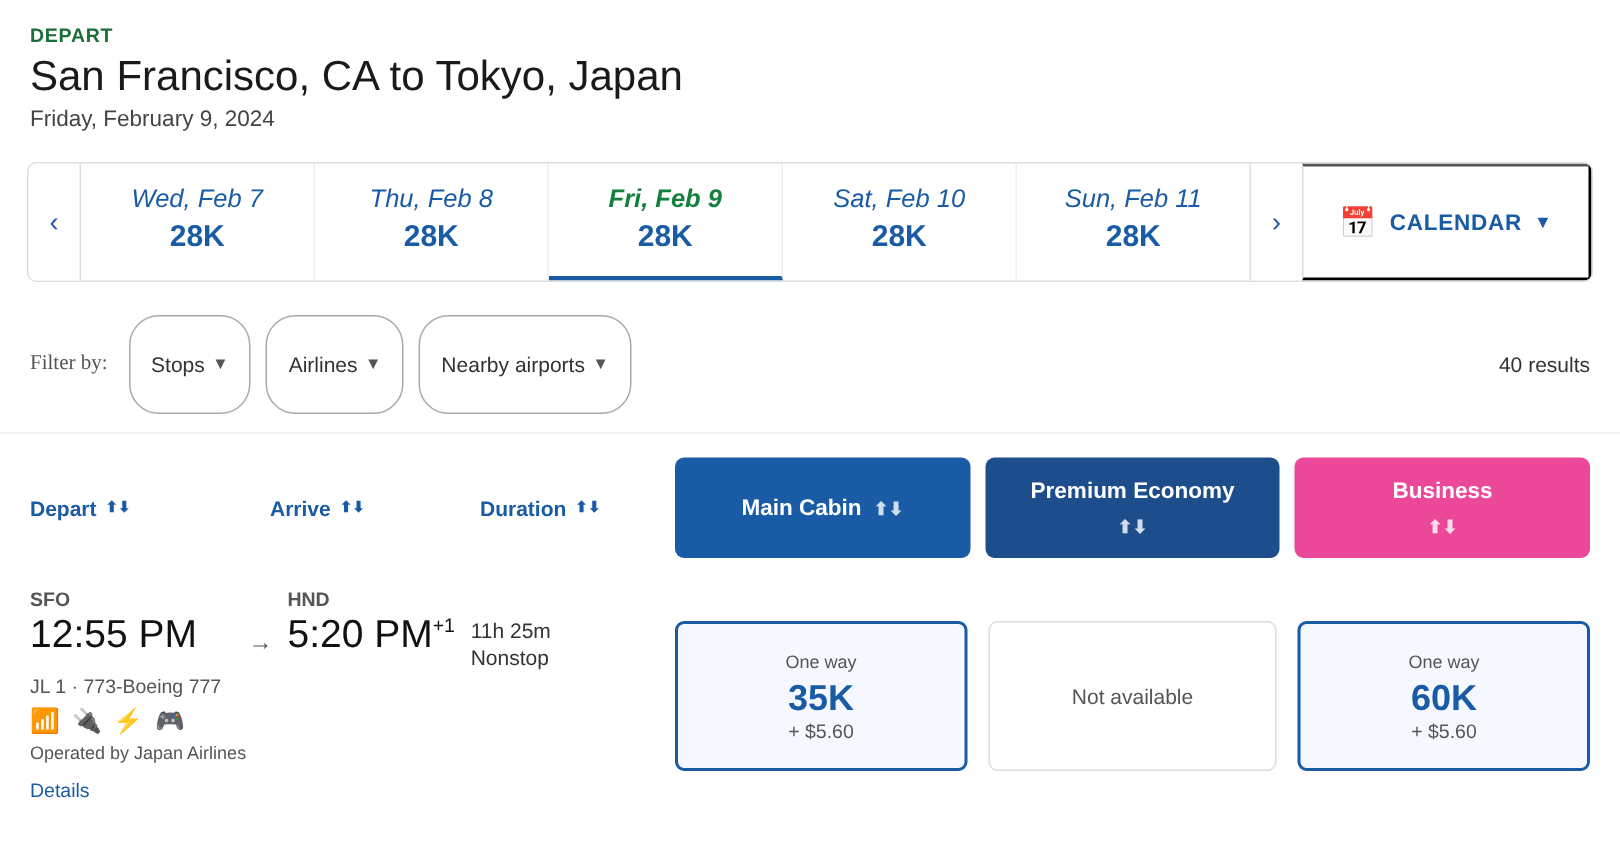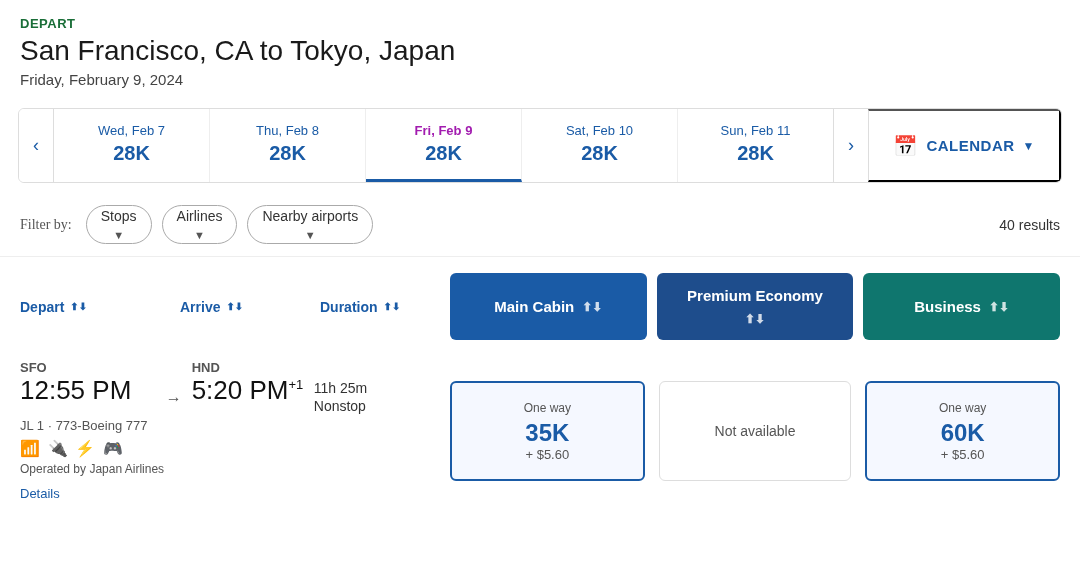--- a/index.html
+++ b/index.html
@@ -66,25 +66,26 @@
       padding: 14px 10px;
       cursor: pointer;
       border-right: 1px solid #eee;
       position: relative;
     }
     .date-tab:last-child { border-right: none; }
     .date-tab.active {
       border-bottom: 3px solid #1a5ba6;
     }
     .date-tab .day-label {
-      font-size: 13px;
-      color: #1a5ba6;
+      font-size: 17px;
+      color: #1a5ba6;
+      font-style: italic;
     }
     .date-tab.active .day-label {
-      color: #a21caf;
+      color: #15803d;
       font-weight: 600;
     }
     .date-tab .miles {
       font-size: 20px;
       color: #1a5ba6;
       font-weight: 700;
       margin-top: 4px;
     }
     .calendar-btn {
       display: flex;
@@ -115,26 +116,25 @@
       color: #555;
       margin-right: 4px;
       font-family: Liberation Serif, serif;
     }
     .filter-btn {
       display: flex;
       align-items: center;
       gap: 5px;
       border: 1px solid #aaa;
       border-radius: 20px;
-      padding: 2px 14px;
+      padding: 24px 14px;
       font-size: 14px;
       color: #333;
       cursor: pointer;
       background: #fff;
-      flex-direction: column;
     }
     .filter-btn .arrow { font-size: 11px; color: #555; }
     .results-count {
       margin-left: auto;
       font-size: 14px;
       color: #333;
     }
 
     .sort-row {
       display: flex;
@@ -183,22 +183,23 @@
     .cabin-header.main-cabin {
       background: #1a5ba6;
       color: #fff;
     }
     .cabin-header.premium-economy {
       background: #1e4d8c;
       color: #fff;
       flex-direction: column;
     }
     .cabin-header.business {
-      background: #0f766e;
+      background: #ec4899;
       color: #fff;
+      flex-direction: column;
     }
     .cabin-header .sort-arrows {
       font-size: 12px;
       opacity: 0.8;
     }
 
     .flight-row {
       display: flex;
       align-items: stretch;
       padding: 0 20px;

